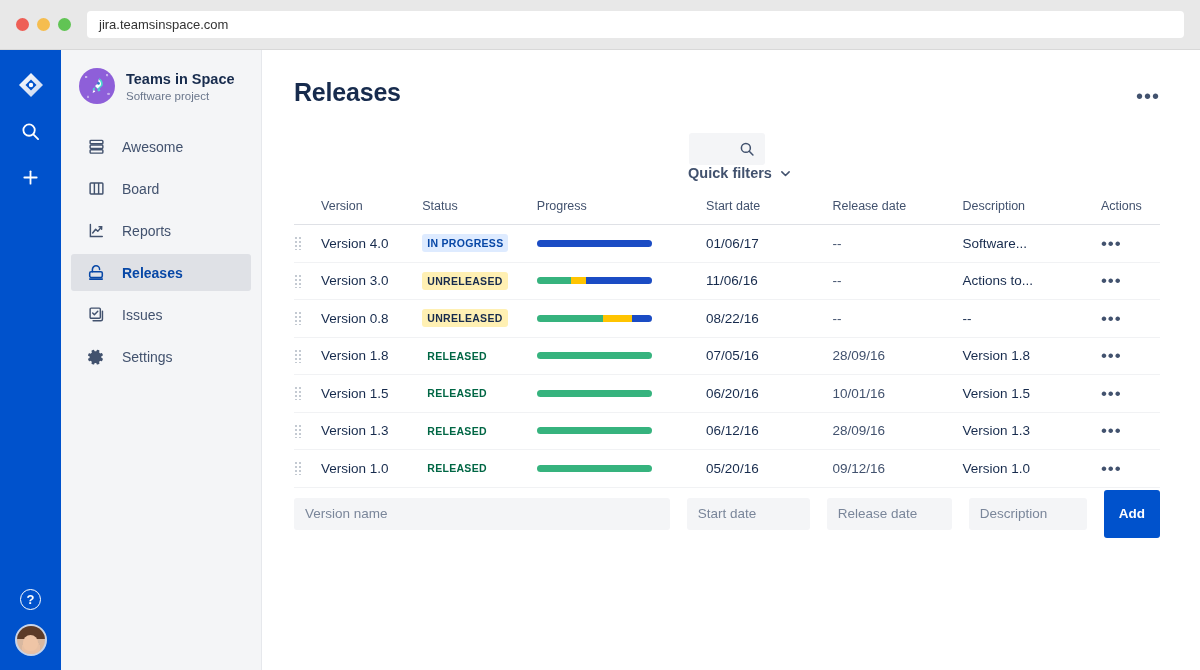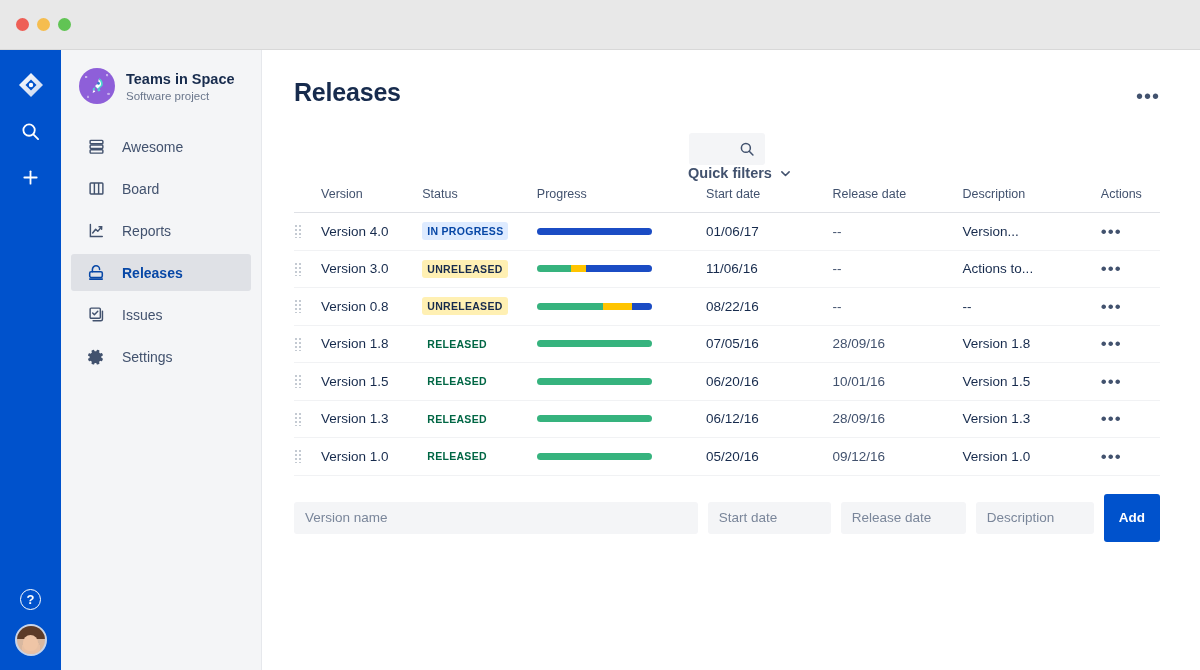--- a/index.html
+++ b/index.html
@@ -112,21 +112,21 @@
     border-radius: 3px; display: flex; align-items: center;
     justify-content: flex-end; padding-right: 10px; cursor: text;
   }
   .quick-filters {
     margin-left: 26px; font-size: 14.5px; font-weight: 600;
     color: #42526E; display: flex; align-items: center; cursor: pointer;
   }
   .chev { margin-left: 7px; display: inline-flex; }
 
   
-  table.releases { width: 100%; border-collapse: collapse; margin-top: 6px; }
+  table.releases { width: 100%; border-collapse: collapse; margin-top: 18px; }
   table.releases th {
     text-align: left; font-size: 12.5px; font-weight: 400;
     color: #42526E; padding: 0 0 11px 0;
   }
   table.releases thead tr { border-bottom: 1px solid #dfe1e6; }
   table.releases td { padding: 0; height: 37.5px; vertical-align: middle; font-size: 13.5px; color: #172B4D; }
   table.releases tbody tr { border-bottom: 1px solid #f1f2f4; }
 
   .col-handle { width: 28px; }
   .col-version { width: 104px; }
@@ -158,21 +158,21 @@
   }
   .progress span { height: 100%; display: block; }
   .seg-done { background: #36B37E; }
   .seg-progress { background: #FFC400; }
   .seg-todo { background: #1B4CC4; }
 
   .actions-dots { color: #42526E; font-size: 17px; letter-spacing: 1px; cursor: pointer; line-height: 1; }
   .muted { color: #42526E; }
 
   
-  .add-row { display: flex; align-items: center; margin-top: 18px; gap: 10px; }
+  .add-row { display: flex; align-items: center; margin-top: 2px; gap: 17px; }
   .field {
     height: 32px; background: #F4F5F7; border: none; border-radius: 3px;
     padding: 0 11px; font-size: 13.5px; color: #172B4D;
     font-family: "Liberation Sans", sans-serif;
   }
   .field::placeholder { color: #7A869A; }
   .field-version { width: 406px; }
   .field-start { width: 123px; }
   .field-release { width: 125px; }
   .field-desc { width: 118px; }
@@ -183,20 +183,23 @@
   }
 </style>
 </head>
 <body>
 
 <div class="browser-chrome">
   <div class="traffic">
     <div class="dot red"></div>
     <div class="dot yellow"></div>
     <div class="dot green"></div>
+  </div>
+  <div class="urlbar">
+    <span>jira.teamsinspace.com</span>
   </div>
 </div>
 
 <div class="app">
 
   <div class="rail">
     <div class="rail-icon">
       <svg width="26" height="26" viewBox="0 0 26 26">
         <defs>
           <linearGradient id="jg" x1="0" y1="0" x2="1" y2="1">
@@ -358,21 +361,21 @@
             </td>
     <td class="col-version"><span>Version 4.0</span></td>
     <td class="col-status"><span class="badge inprogress">IN PROGRESS</span></td>
     <td class="col-progress">
               <div class="progress">
                 <span class="seg-todo" style="width:100%"></span>
               </div>
             </td>
     <td class="col-start"><span>01/06/17</span></td>
     <td class="col-release"><span class="muted">--</span></td>
-    <td class="col-desc"><span>Version...</span></td>
+    <td class="col-desc"><span>Software...</span></td>
     <td class="col-actions"><span class="actions-dots">•••</span></td>
           </tr>
           <tr>
     <td class="col-handle">
               <div class="drag-handle"></div>
             </td>
     <td class="col-version"><span>Version 3.0</span></td>
     <td class="col-status"><span class="badge unreleased">UNRELEASED</span></td>
     <td class="col-progress">
               <div class="progress">

